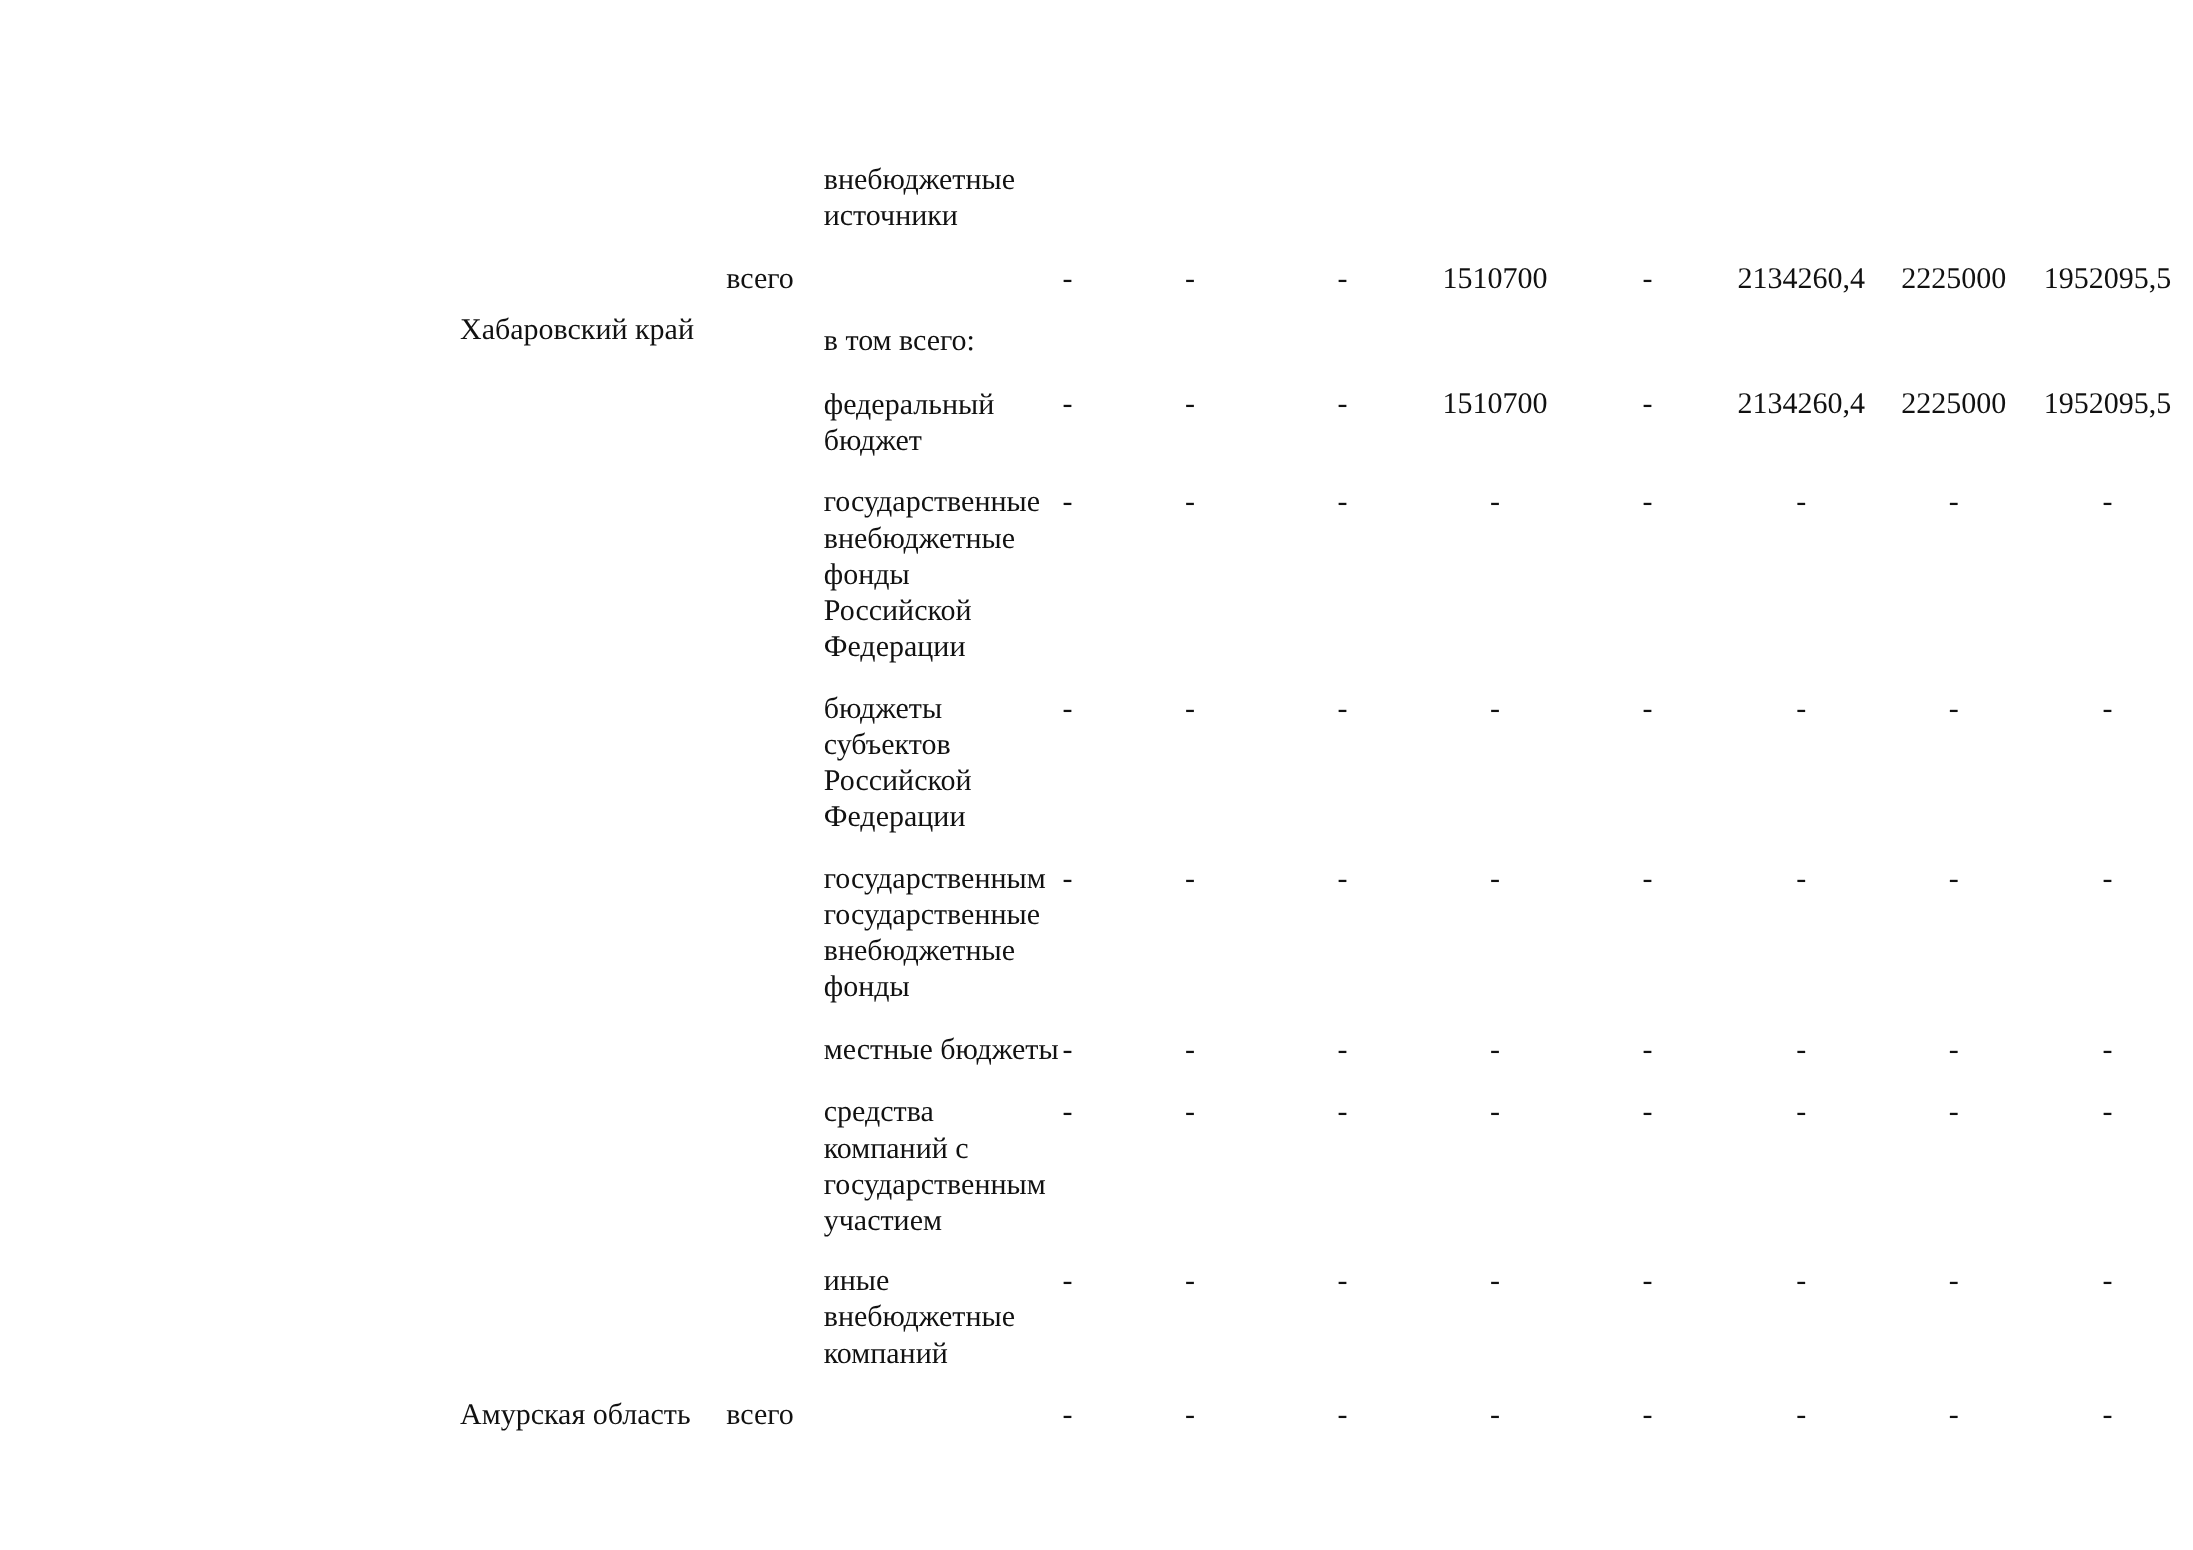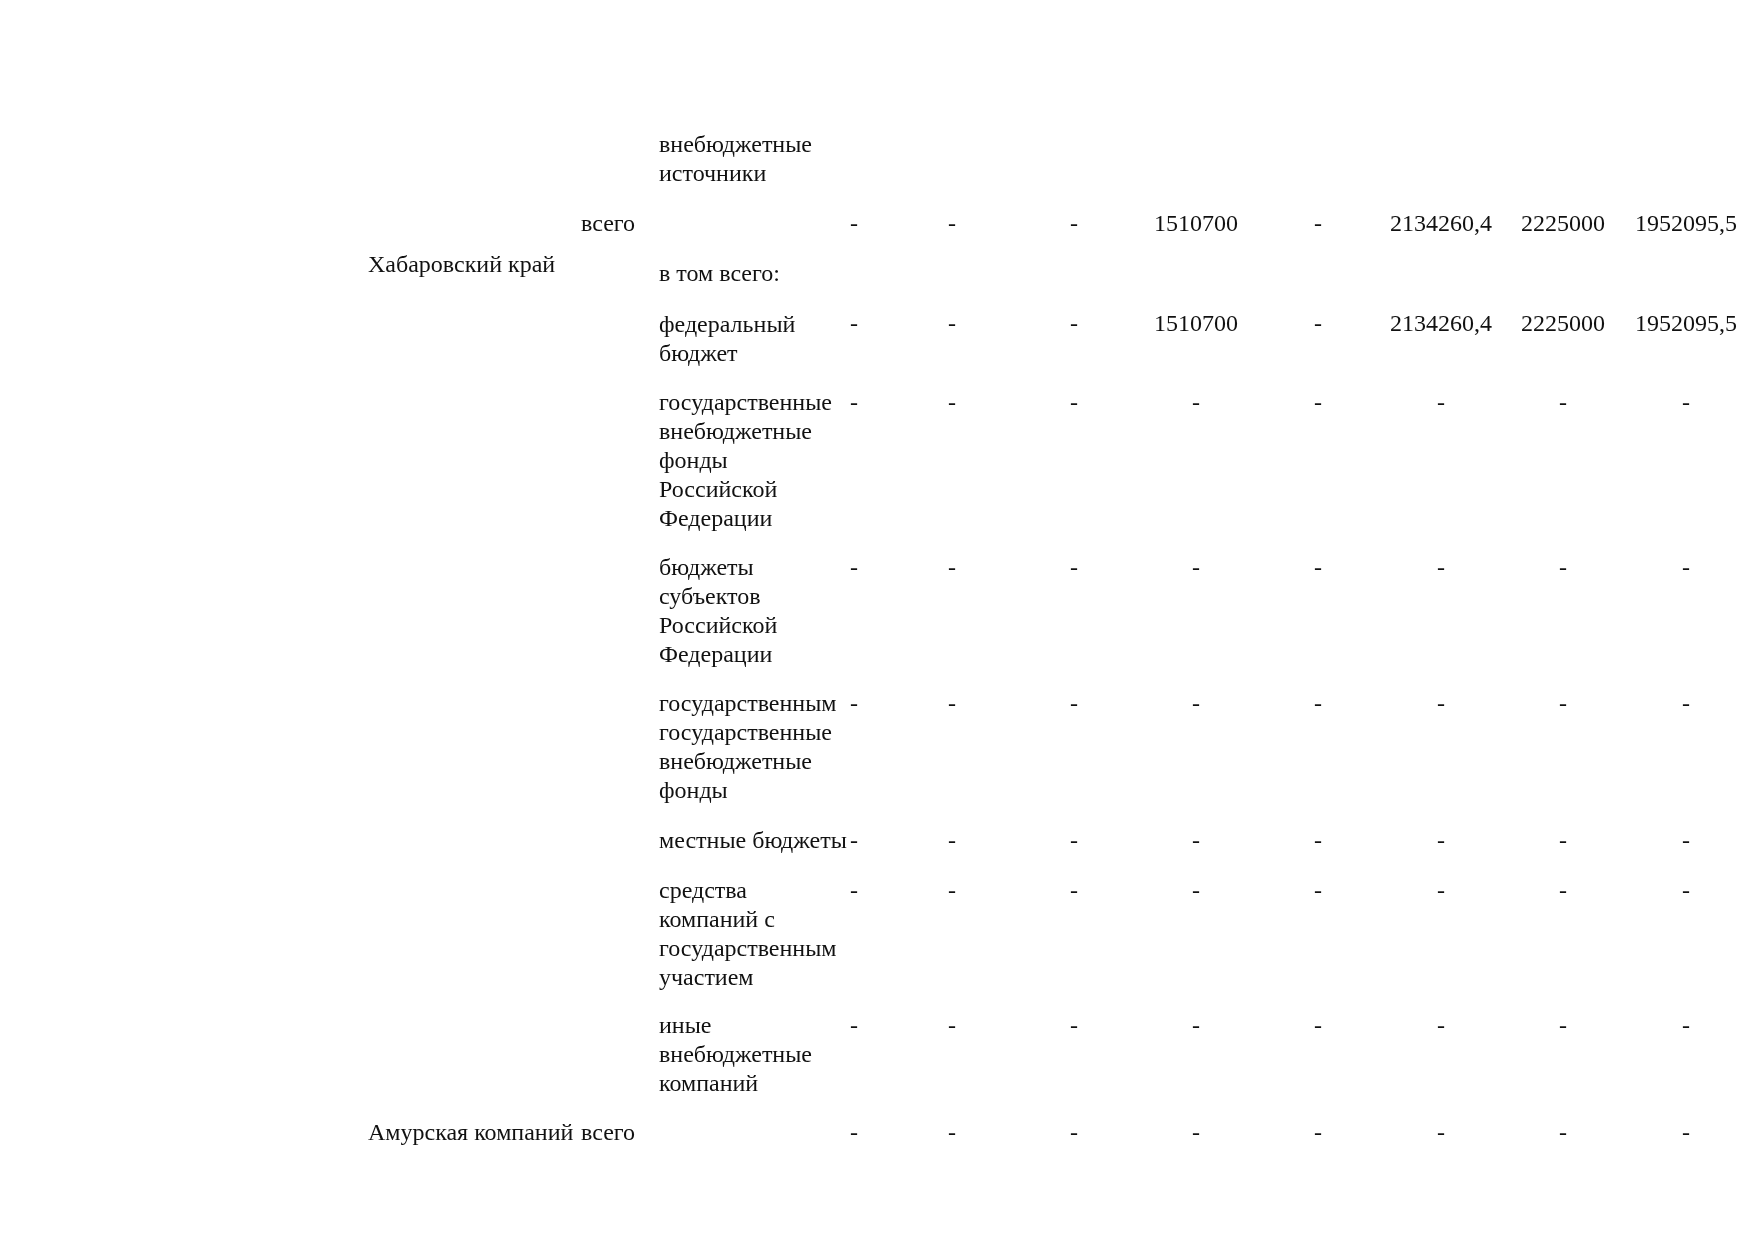--- a/index.html
+++ b/index.html
@@ -98,21 +98,21 @@
 внебюджетные
 компаний</div>
     <div class="cell" style="top: 1011px; left: 854px;">-</div>
     <div class="cell" style="top: 1011px; left: 952px;">-</div>
     <div class="cell" style="top: 1011px; left: 1074px;">-</div>
     <div class="cell" style="top: 1011px; left: 1196px;">-</div>
     <div class="cell" style="top: 1011px; left: 1318px;">-</div>
     <div class="cell" style="top: 1011px; left: 1441px;">-</div>
     <div class="cell" style="top: 1011px; left: 1563px;">-</div>
     <div class="cell" style="top: 1011px; left: 1686px;">-</div>
-    <div class="abs" style="top: 1118px; left: 368px;">Амурская компаний</div>
+    <div class="abs" style="top: 1118px; left: 368px;">Амурская область</div>
     <div class="abs" style="top: 1118px; left: 581px;">всего</div>
     <div class="cell" style="top: 1118px; left: 854px;">-</div>
     <div class="cell" style="top: 1118px; left: 952px;">-</div>
     <div class="cell" style="top: 1118px; left: 1074px;">-</div>
     <div class="cell" style="top: 1118px; left: 1196px;">-</div>
     <div class="cell" style="top: 1118px; left: 1318px;">-</div>
     <div class="cell" style="top: 1118px; left: 1441px;">-</div>
     <div class="cell" style="top: 1118px; left: 1563px;">-</div>
     <div class="cell" style="top: 1118px; left: 1686px;">-</div>
   </div>

